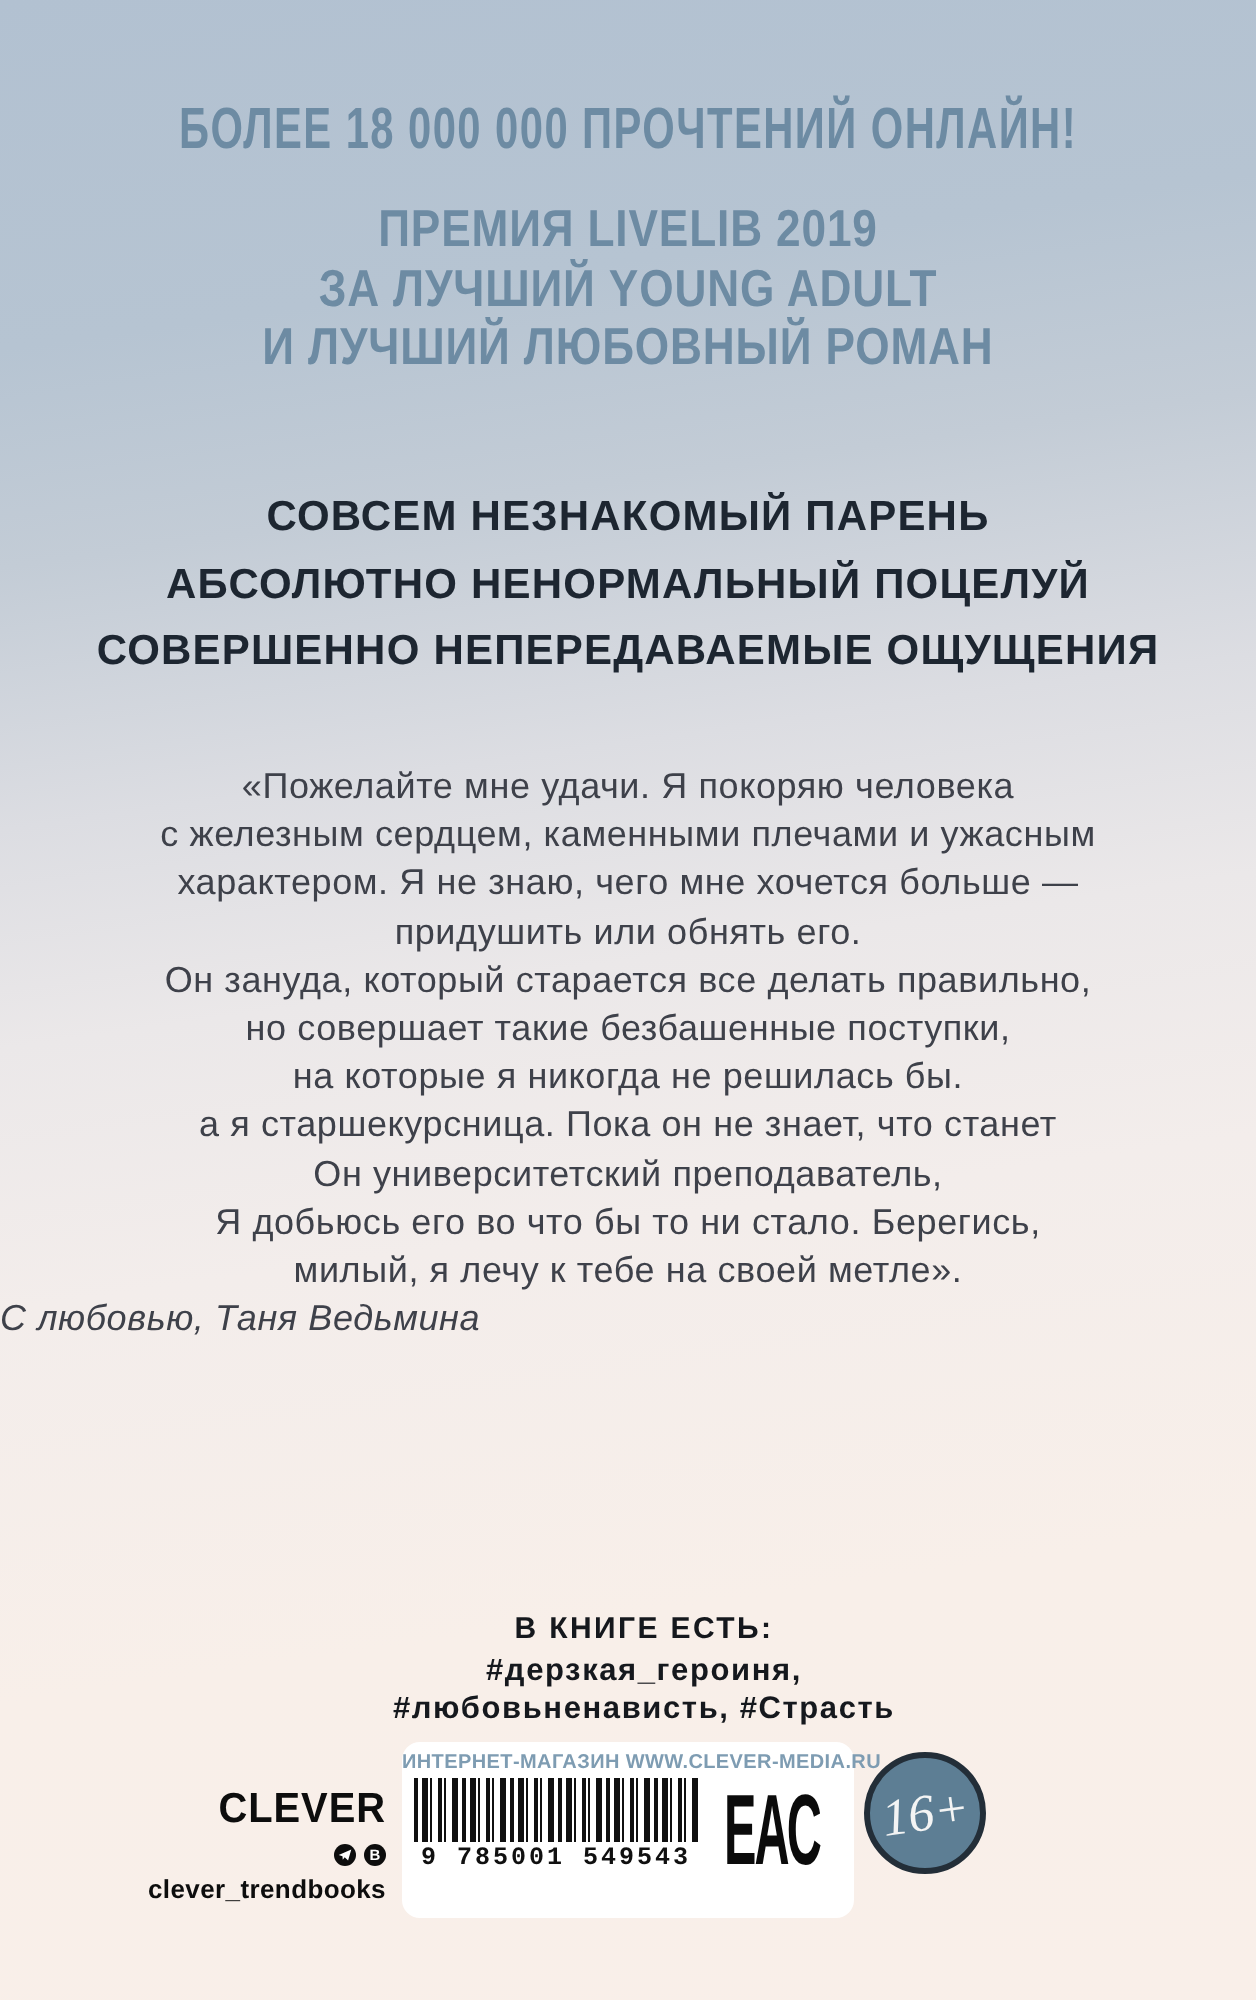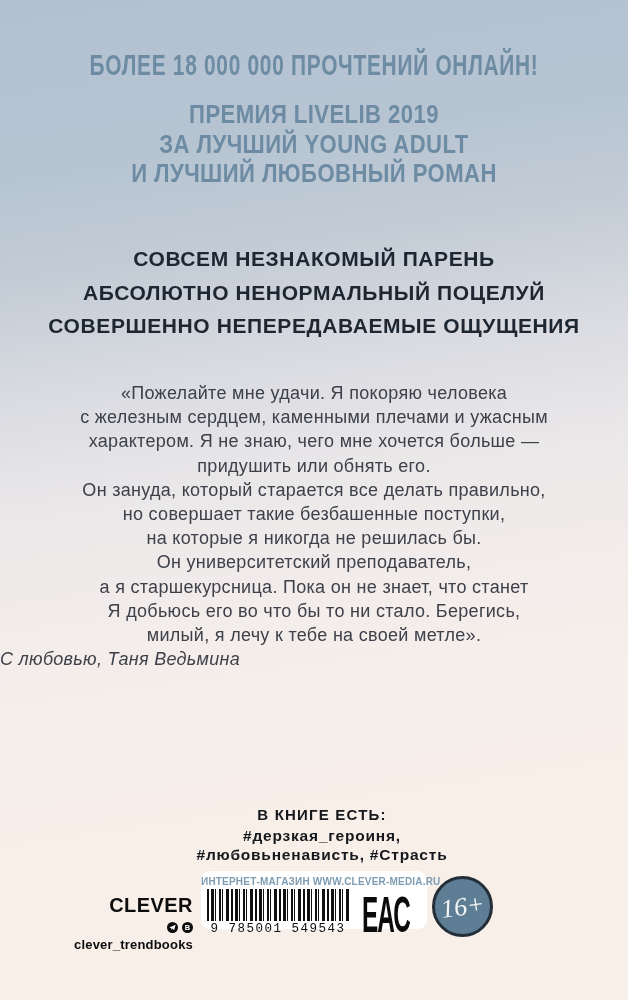--- a/index.html
+++ b/index.html
@@ -29,39 +29,39 @@
   .quote {
     position:absolute; top:381px; left:0; width:628px; text-align:center;
     font-size:18px; color:#3e414a; line-height:24.2px; letter-spacing:0.3px;
   }
   .quote .sig { font-style:italic; text-align:left; padding-right:90px; }
   .book-has { position:absolute; top:806px; left:12px; width:620px; text-align:center; color:#15181d; }
   .bh-title { font-size:15px; font-weight:700; letter-spacing:1.2px; margin-bottom:4px; }
   .bh-tag  { font-size:15.5px; font-weight:700; line-height:18.5px; letter-spacing:0.8px; }
 
   .shopbox {
-    position:absolute; left:201px; top:871px; width:226px; height:58px;
+    position:absolute; left:201px; top:871px; width:226px; height:88px;
     background:#ffffff; border-radius:9px; text-align:center;
   }
   .shop-url { padding-top:5px; font-size:10px; font-weight:700; color:#7e9cb2; letter-spacing:0.2px; white-space:nowrap; }
   .bc-row { display:flex; justify-content:center; align-items:flex-start; margin-top:2px; }
   .bc { width:142px; }
   .bars {
     height:32px;
     background:repeating-linear-gradient(90deg,
       #101010 0 2px,  transparent 2px 4px,
       #101010 4px 7px, transparent 7px 8px,
       #101010 8px 9px, transparent 9px 12px,
       #101010 12px 14px, transparent 14px 15px,
       #101010 15px 16px, transparent 16px 19px,
       #101010 19px 22px, transparent 22px 24px);
   }
   .digits {
     font-family:"Liberation Mono", monospace; font-size:12.5px; color:#101010;
-    letter-spacing:1.5px; text-align:center; margin-top:1px; white-space:nowrap;
+    letter-spacing:1.5px; text-align:center; margin-top:1px; white-space:nowrap;font-weight:bold;
   }
   .eac {
     width:70px; margin-left:2px; margin-top:9px;
     font-size:27px; font-weight:900; color:#0b0b0b; letter-spacing:-1px;
     transform:scale(0.9,1.85); transform-origin:center 40%;
   }
   .publisher { position:absolute; left:58px; top:893px; width:135px; text-align:right; color:#0d0d0d; }
   .logo { font-size:21px; font-weight:900; transform:scaleX(0.95); transform-origin:right center; letter-spacing:0.5px; }
   .social { margin-top:5px; display:flex; justify-content:flex-end; gap:4px; }
   .sicon {
@@ -102,22 +102,22 @@
   </div>
 
   <div class="quote">
     <div>«Пожелайте мне удачи. Я покоряю человека</div>
     <div>с железным сердцем, каменными плечами и ужасным</div>
     <div>характером. Я не знаю, чего мне хочется больше —</div>
     <div>придушить или обнять его.</div>
     <div>Он зануда, который старается все делать правильно,</div>
     <div>но совершает такие безбашенные поступки,</div>
     <div>на которые я никогда не решилась бы.</div>
+    <div>а я старшекурсница. Пока он не знает, что станет</div>
     <div>Он университетский преподаватель,</div>
-    <div>а я старшекурсница. Пока он не знает, что станет</div>
     <div>Я добьюсь его во что бы то ни стало. Берегись,</div>
     <div>милый, я лечу к тебе на своей метле».</div>
     <div class="sig">С любовью, Таня Ведьмина</div>
   </div>
 
   <div class="book-has">
     <div class="bh-title">В КНИГЕ ЕСТЬ:</div>
     <div class="bh-tag">#дерзкая_героиня,</div>
     <div class="bh-tag">#любовьненависть, #Страсть</div>
   </div>

